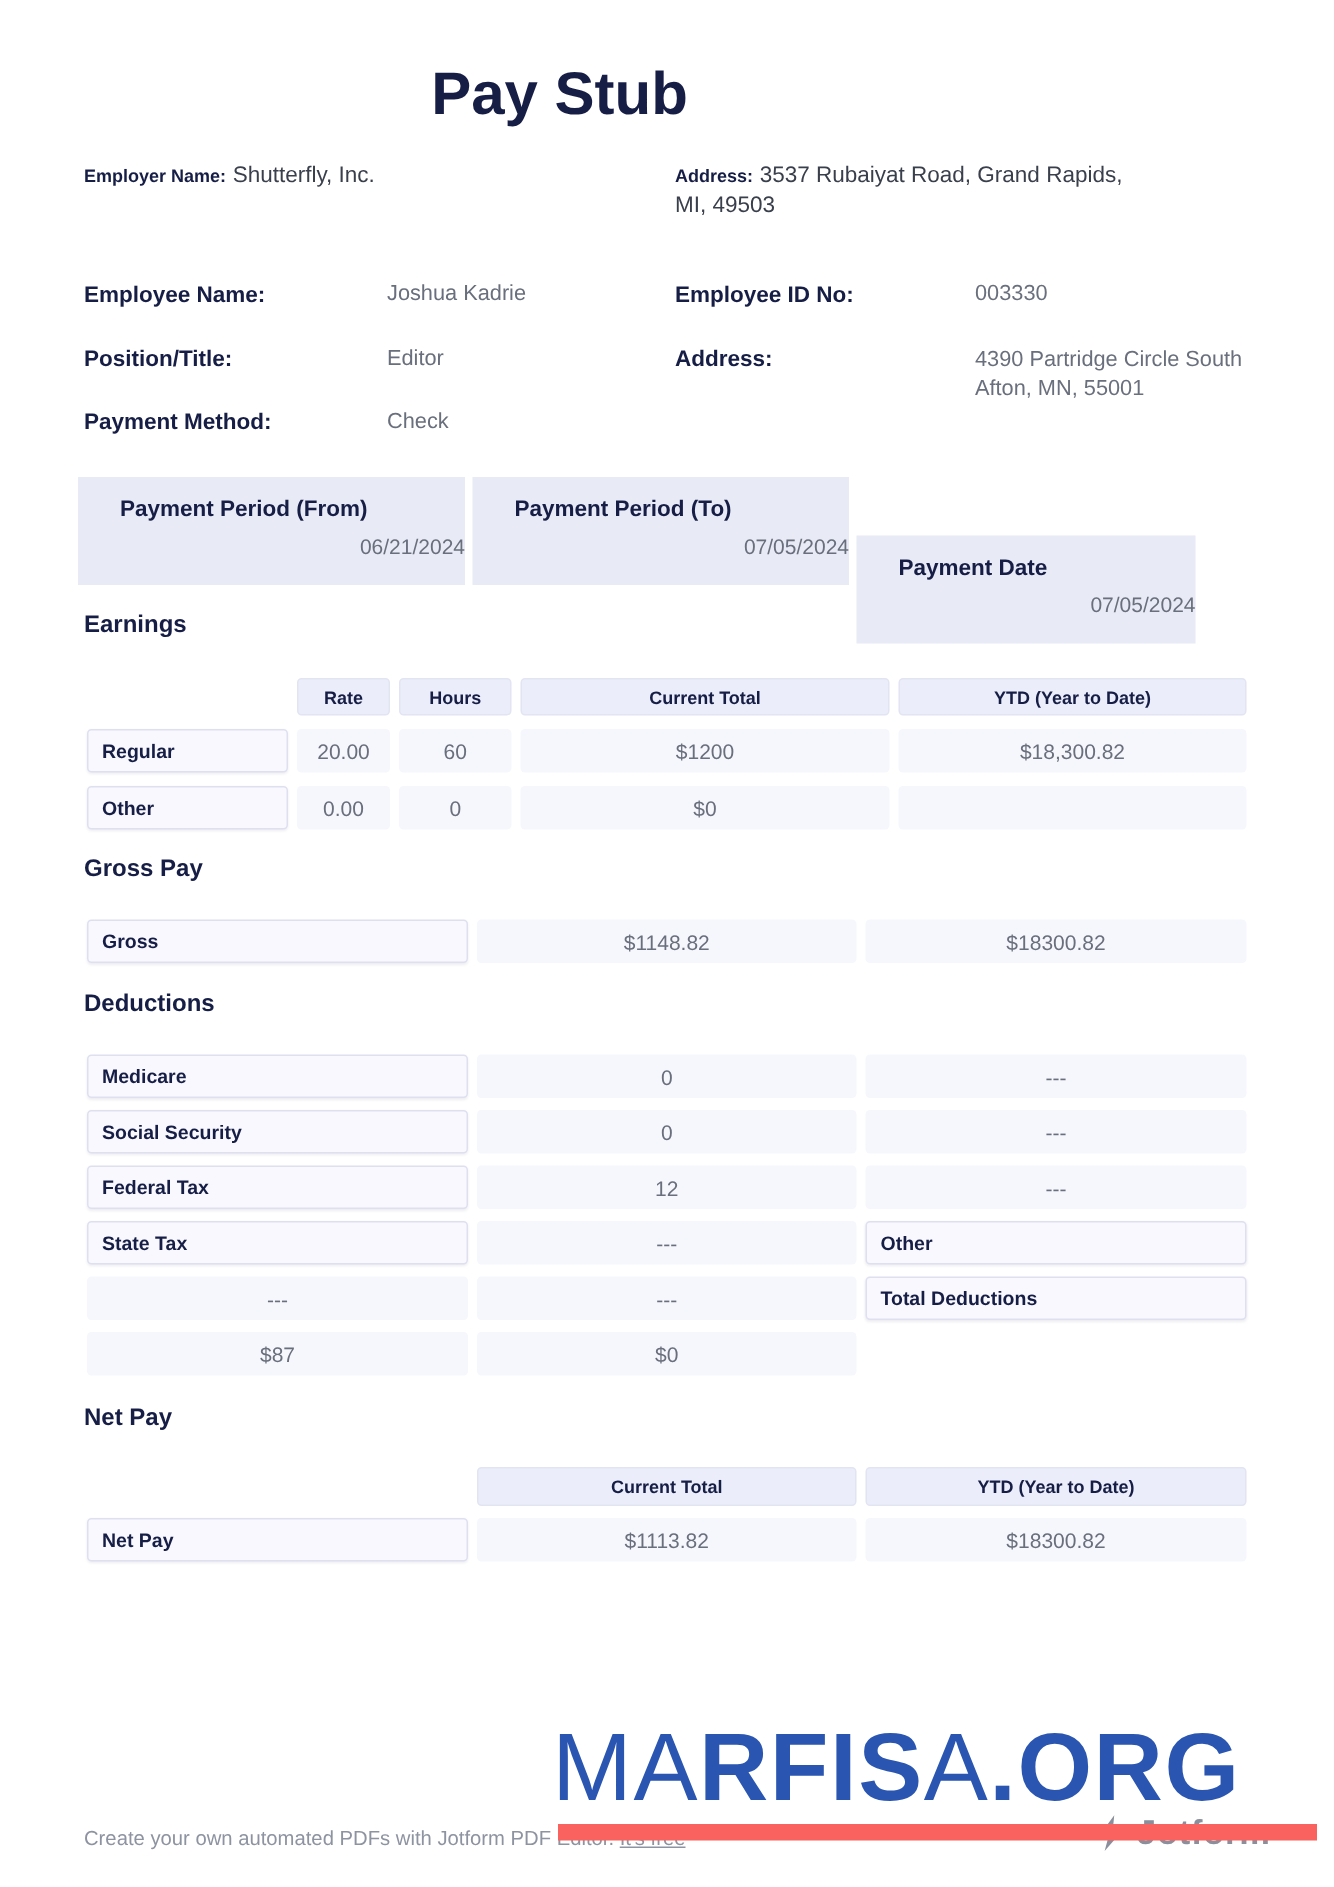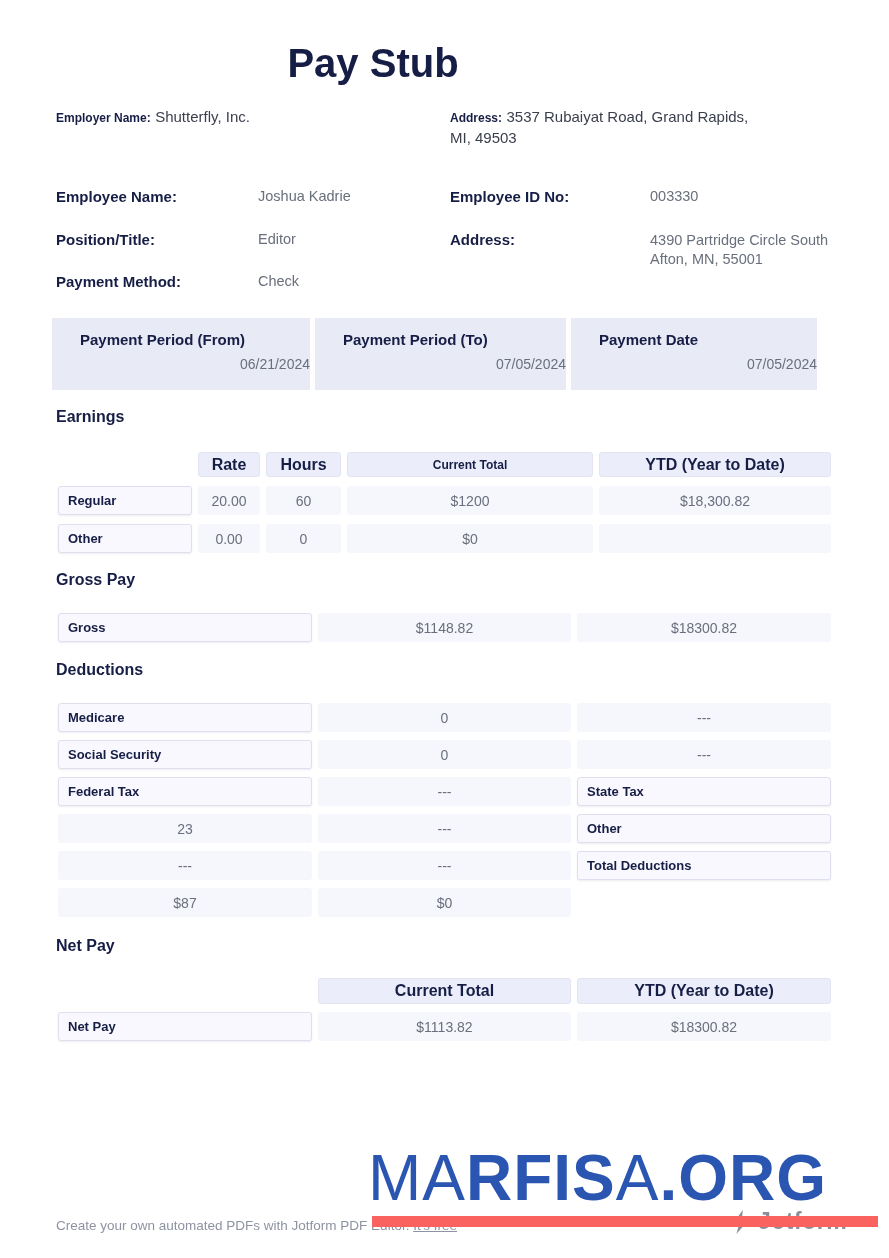--- a/index.html
+++ b/index.html
@@ -38,21 +38,21 @@
   .banner-cell .b-val{font-size:14px;color:var(--value-gray);margin-top:8px;text-align:right;}
 
   .section-heading{font-size:16px;font-weight:bold;color:var(--navy);}
 
   .grid{display:grid;}
   .earnings-grid{top:452px;left:58px;grid-template-columns:134px 62px 75px 246px 232px;column-gap:6px;row-gap:9px;}
   .wide-grid{grid-template-columns:254px 253px 254px;column-gap:6px;row-gap:8px;left:58px;}
 
   .chip-head{background:var(--chip-bg);border:1px solid var(--chip-border);border-radius:3px;
     display:flex;align-items:center;justify-content:center;height:25px;
-    font-weight:bold;color:var(--navy);font-size:16px;}
+    font-weight:bold;color:var(--navy);font-size:12px;}
   .chip-head.small-head{font-size:12px;}
   .row-label{background:var(--label-bg);border:1px solid var(--label-border);border-radius:3px;
     box-shadow:0 1px 2px rgba(20,30,80,.08);height:29px;display:flex;align-items:center;
     padding-left:9px;font-weight:bold;color:var(--navy);font-size:13px;}
   .cell-val{background:var(--cell-bg);border-radius:3px;height:29px;display:flex;align-items:center;
     justify-content:center;color:var(--value-gray);font-size:14px;}
   .np-head{height:26px;}
   .empty-slot{background:transparent;}
 
   .watermark{top:1146px;left:368px;font-size:64px;line-height:1;color:var(--wm-blue);
@@ -109,21 +109,21 @@
 
   <div class="abs banner">
     <div class="banner-cell" style="width:258px;">
       <div class="b-head">Payment Period (From)</div>
       <div class="b-val">06/21/2024</div>
     </div>
     <div class="banner-cell" style="width:251px;">
       <div class="b-head">Payment Period (To)</div>
       <div class="b-val">07/05/2024</div>
     </div>
-    <div class="banner-cell" style="width:246px;">
+    <div class="banner-cell" style="width:226px;margin-top:39px;">
       <div class="b-head">Payment Date</div>
       <div class="b-val">07/05/2024</div>
     </div>
   </div>
 
   <div class="abs section-heading" style="top:408px;left:56px;">Earnings</div>
 
   <div class="abs grid earnings-grid">
     <div class="empty-slot"></div>
     <div class="chip-head">Rate</div>
@@ -155,24 +155,24 @@
   <div class="abs grid wide-grid" style="top:703px;">
     <div class="row-label">Medicare</div>
     <div class="cell-val">0</div>
     <div class="cell-val">---</div>
 
     <div class="row-label">Social Security</div>
     <div class="cell-val">0</div>
     <div class="cell-val">---</div>
 
     <div class="row-label">Federal Tax</div>
+    <div class="cell-val">12</div>
     <div class="cell-val">---</div>
 
     <div class="row-label">State Tax</div>
-    <div class="cell-val">23</div>
     <div class="cell-val">---</div>
 
     <div class="row-label">Other</div>
     <div class="cell-val">---</div>
     <div class="cell-val">---</div>
 
     <div class="row-label">Total Deductions</div>
     <div class="cell-val">$87</div>
     <div class="cell-val">$0</div>
   </div>

